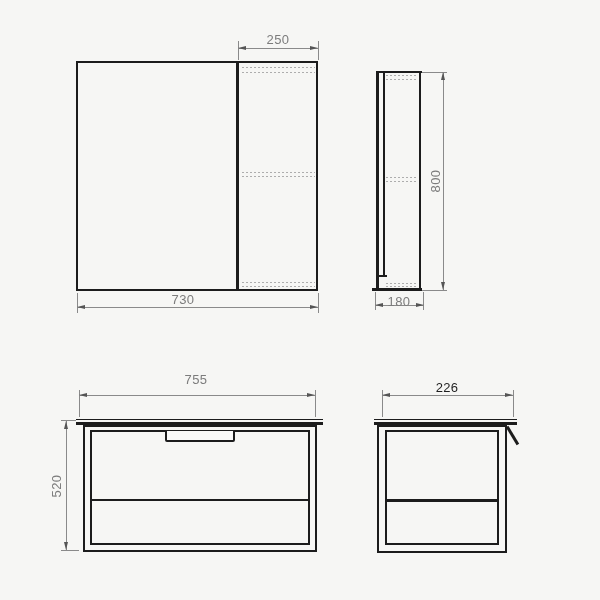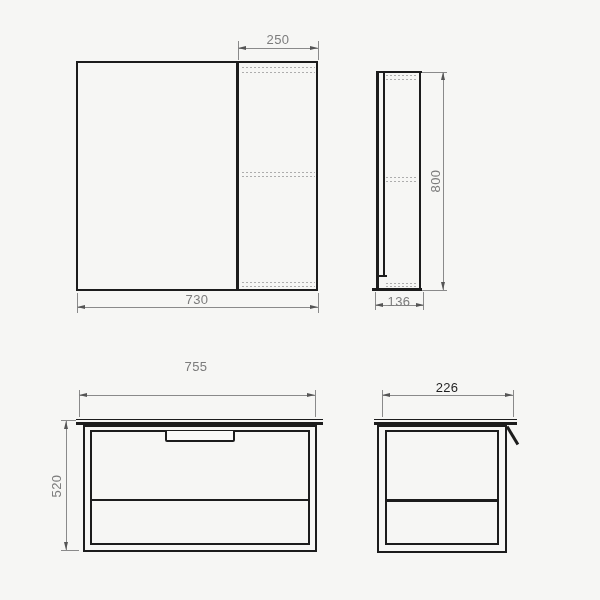--- a/index.html
+++ b/index.html
@@ -51,21 +51,21 @@
     <div class="dim" style="left:238px;top:47.5px;width:80px;height:1px;"></div>
     <div class="arr l" style="left:238px;top:45.5px;"></div>
     <div class="arr r" style="left:310px;top:45.5px;"></div>
     <div class="lbl" style="left:278px;top:33px;">250</div>
 
     <div class="dim" style="left:76.5px;top:293px;width:1px;height:20px;"></div>
     <div class="dim" style="left:317.5px;top:293px;width:1px;height:20px;"></div>
     <div class="dim" style="left:77px;top:307px;width:241px;height:1px;"></div>
     <div class="arr l" style="left:77px;top:305px;"></div>
     <div class="arr r" style="left:310px;top:305px;"></div>
-    <div class="lbl" style="left:197px;top:293px;">730</div>
+    <div class="lbl" style="left:183px;top:293px;">730</div>
   </div>
 
   <div>
     <div class="ln" style="left:376px;top:70.5px;width:45.5px;height:2.5px;"></div>
     <div class="ln" style="left:376px;top:70.5px;width:2.5px;height:220px;"></div>
     <div class="ln" style="left:418.5px;top:70.5px;width:2.5px;height:220px;"></div>
     <div class="ln" style="left:371.5px;top:288px;width:50px;height:3px;"></div>
     <div class="ln" style="left:382.5px;top:72.5px;width:2.5px;height:204px;"></div>
     <div class="ln" style="left:376px;top:274.5px;width:11px;height:2.5px;"></div>
 
@@ -81,37 +81,37 @@
     <div class="dim" style="left:442.5px;top:72px;width:1px;height:218px;"></div>
     <div class="arr u" style="left:440.5px;top:72px;"></div>
     <div class="arr d" style="left:440.5px;top:282px;"></div>
     <div class="lbl-rot" style="left:435px;top:181px;">800</div>
 
     <div class="dim" style="left:374.5px;top:292px;width:1px;height:18px;"></div>
     <div class="dim" style="left:423px;top:292px;width:1px;height:18px;"></div>
     <div class="dim" style="left:375px;top:304.5px;width:48.5px;height:1px;"></div>
     <div class="arr l" style="left:375px;top:302.5px;"></div>
     <div class="arr r" style="left:415.5px;top:302.5px;"></div>
-    <div class="lbl" style="left:399px;top:294.5px;">136</div>
+    <div class="lbl" style="left:399px;top:294.5px;">180</div>
   </div>
 
   <div>
     <div class="ln" style="left:75.5px;top:418.5px;width:247px;height:1.5px;"></div>
     <div class="ln" style="left:75.5px;top:421.5px;width:247px;height:3px;"></div>
     <div class="box" style="left:82.5px;top:424.5px;width:234px;height:127px;"></div>
     <div class="box thin" style="left:90px;top:429.5px;width:219.5px;height:115px;"></div>
     <div class="ln" style="left:90px;top:498.5px;width:219.5px;height:2.5px;"></div>
     <div class="handle" style="left:164.5px;top:429.5px;width:70px;height:12px;"></div>
 
     <div class="dim" style="left:78.5px;top:390px;width:1px;height:27px;"></div>
     <div class="dim" style="left:314.5px;top:390px;width:1px;height:27px;"></div>
     <div class="dim" style="left:79px;top:394.5px;width:236px;height:1px;"></div>
     <div class="arr l" style="left:79px;top:392.5px;"></div>
     <div class="arr r" style="left:307px;top:392.5px;"></div>
-    <div class="lbl" style="left:196px;top:360px;">755</div>
+    <div class="lbl" style="left:196px;top:373px;">755</div>
 
     <div class="dim" style="left:61px;top:420px;width:15px;height:1px;"></div>
     <div class="dim" style="left:61px;top:549.5px;width:18px;height:1px;"></div>
     <div class="dim" style="left:65.5px;top:420.5px;width:1px;height:129.5px;"></div>
     <div class="arr u" style="left:63.5px;top:420.5px;"></div>
     <div class="arr d" style="left:63.5px;top:542px;"></div>
     <div class="lbl-rot" style="left:56px;top:486px;">520</div>
   </div>
 
   <div>

